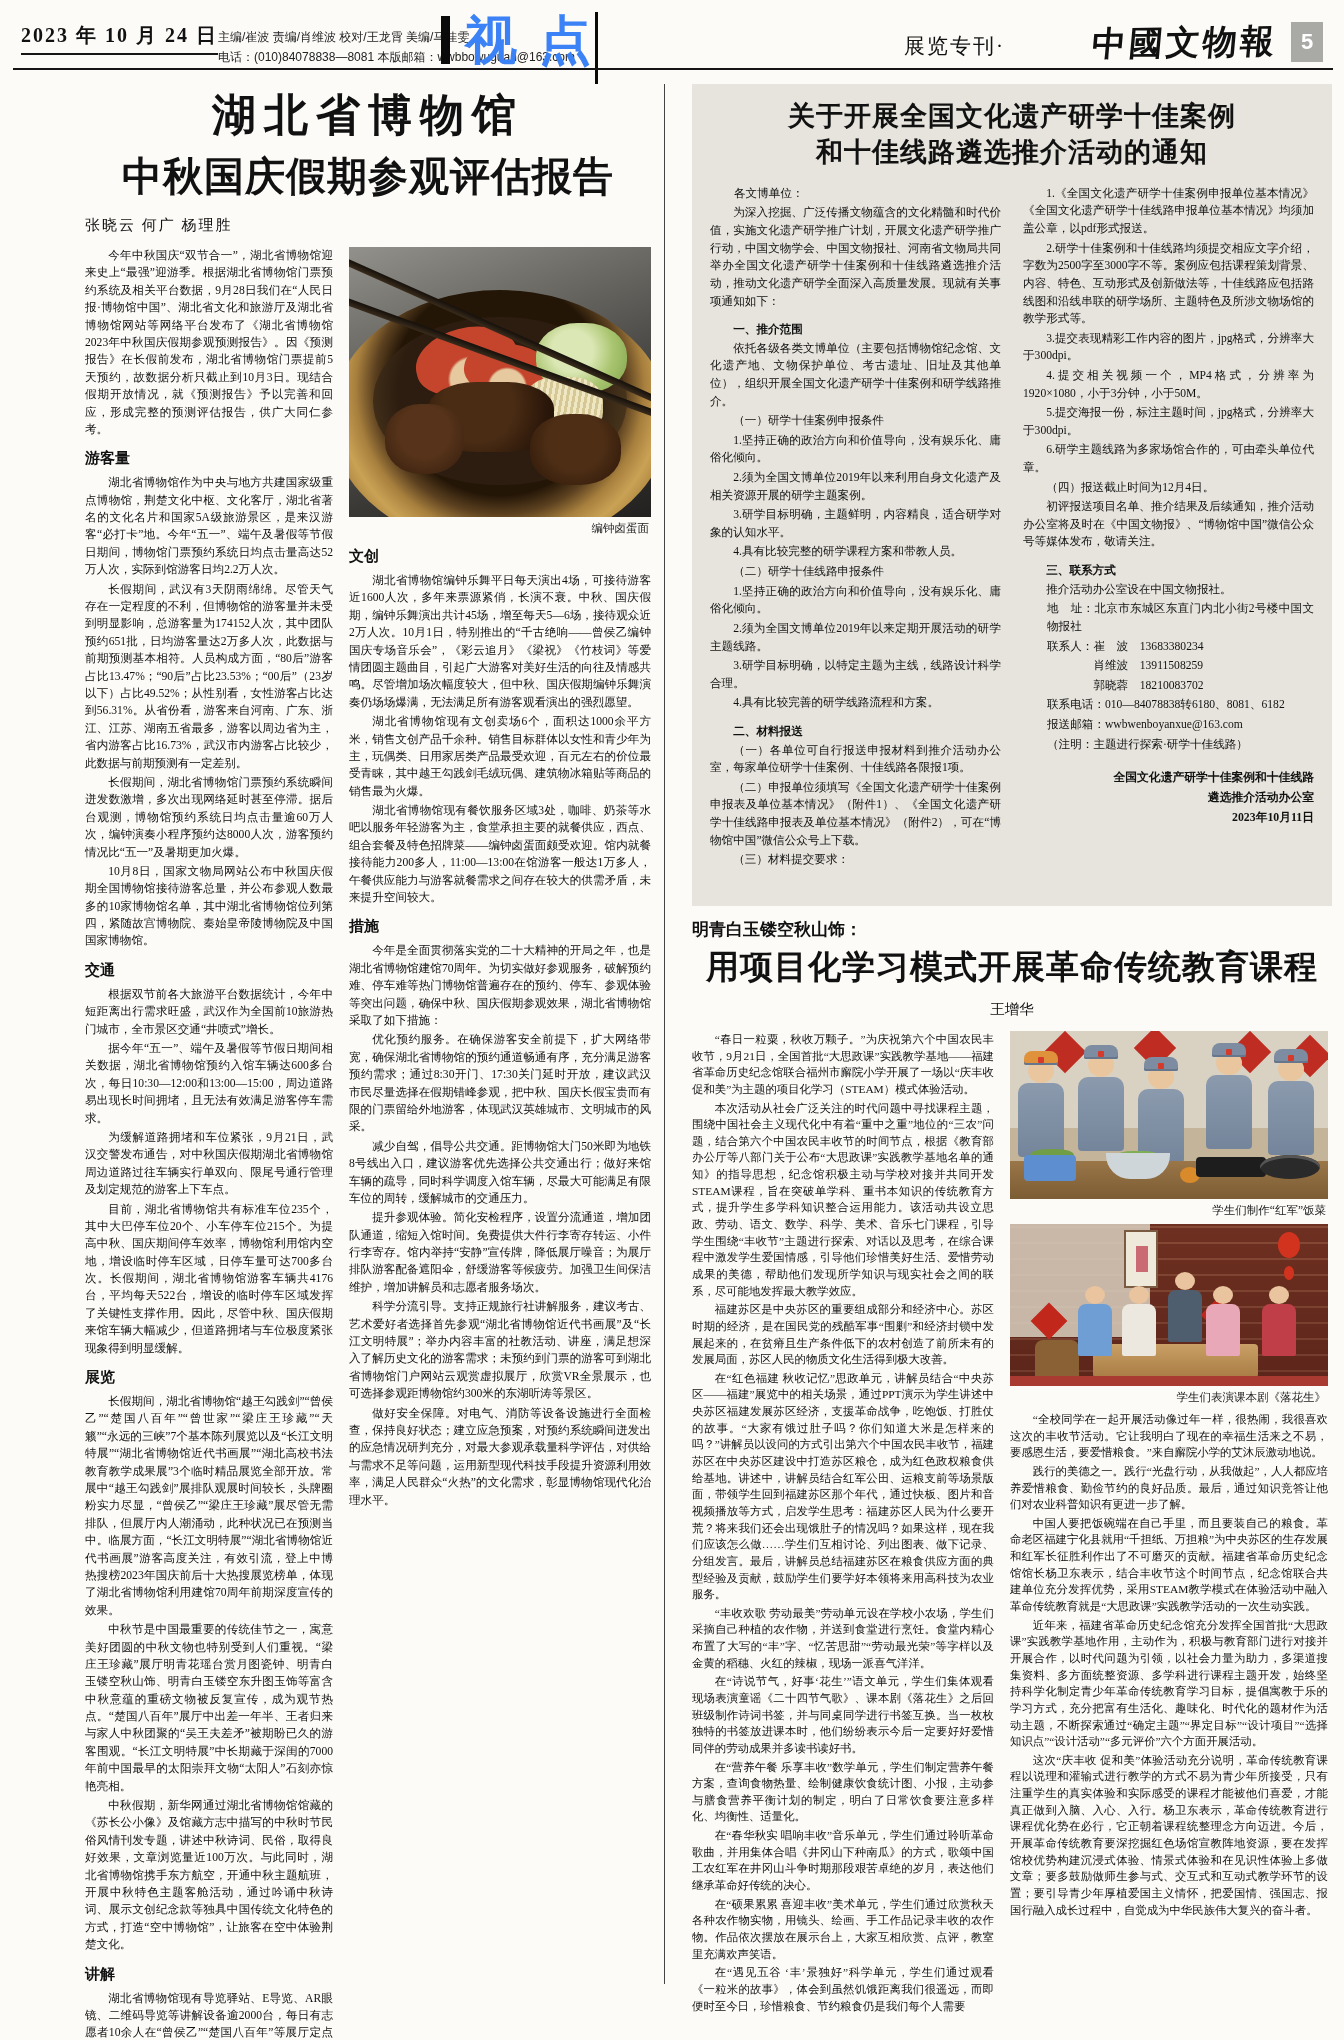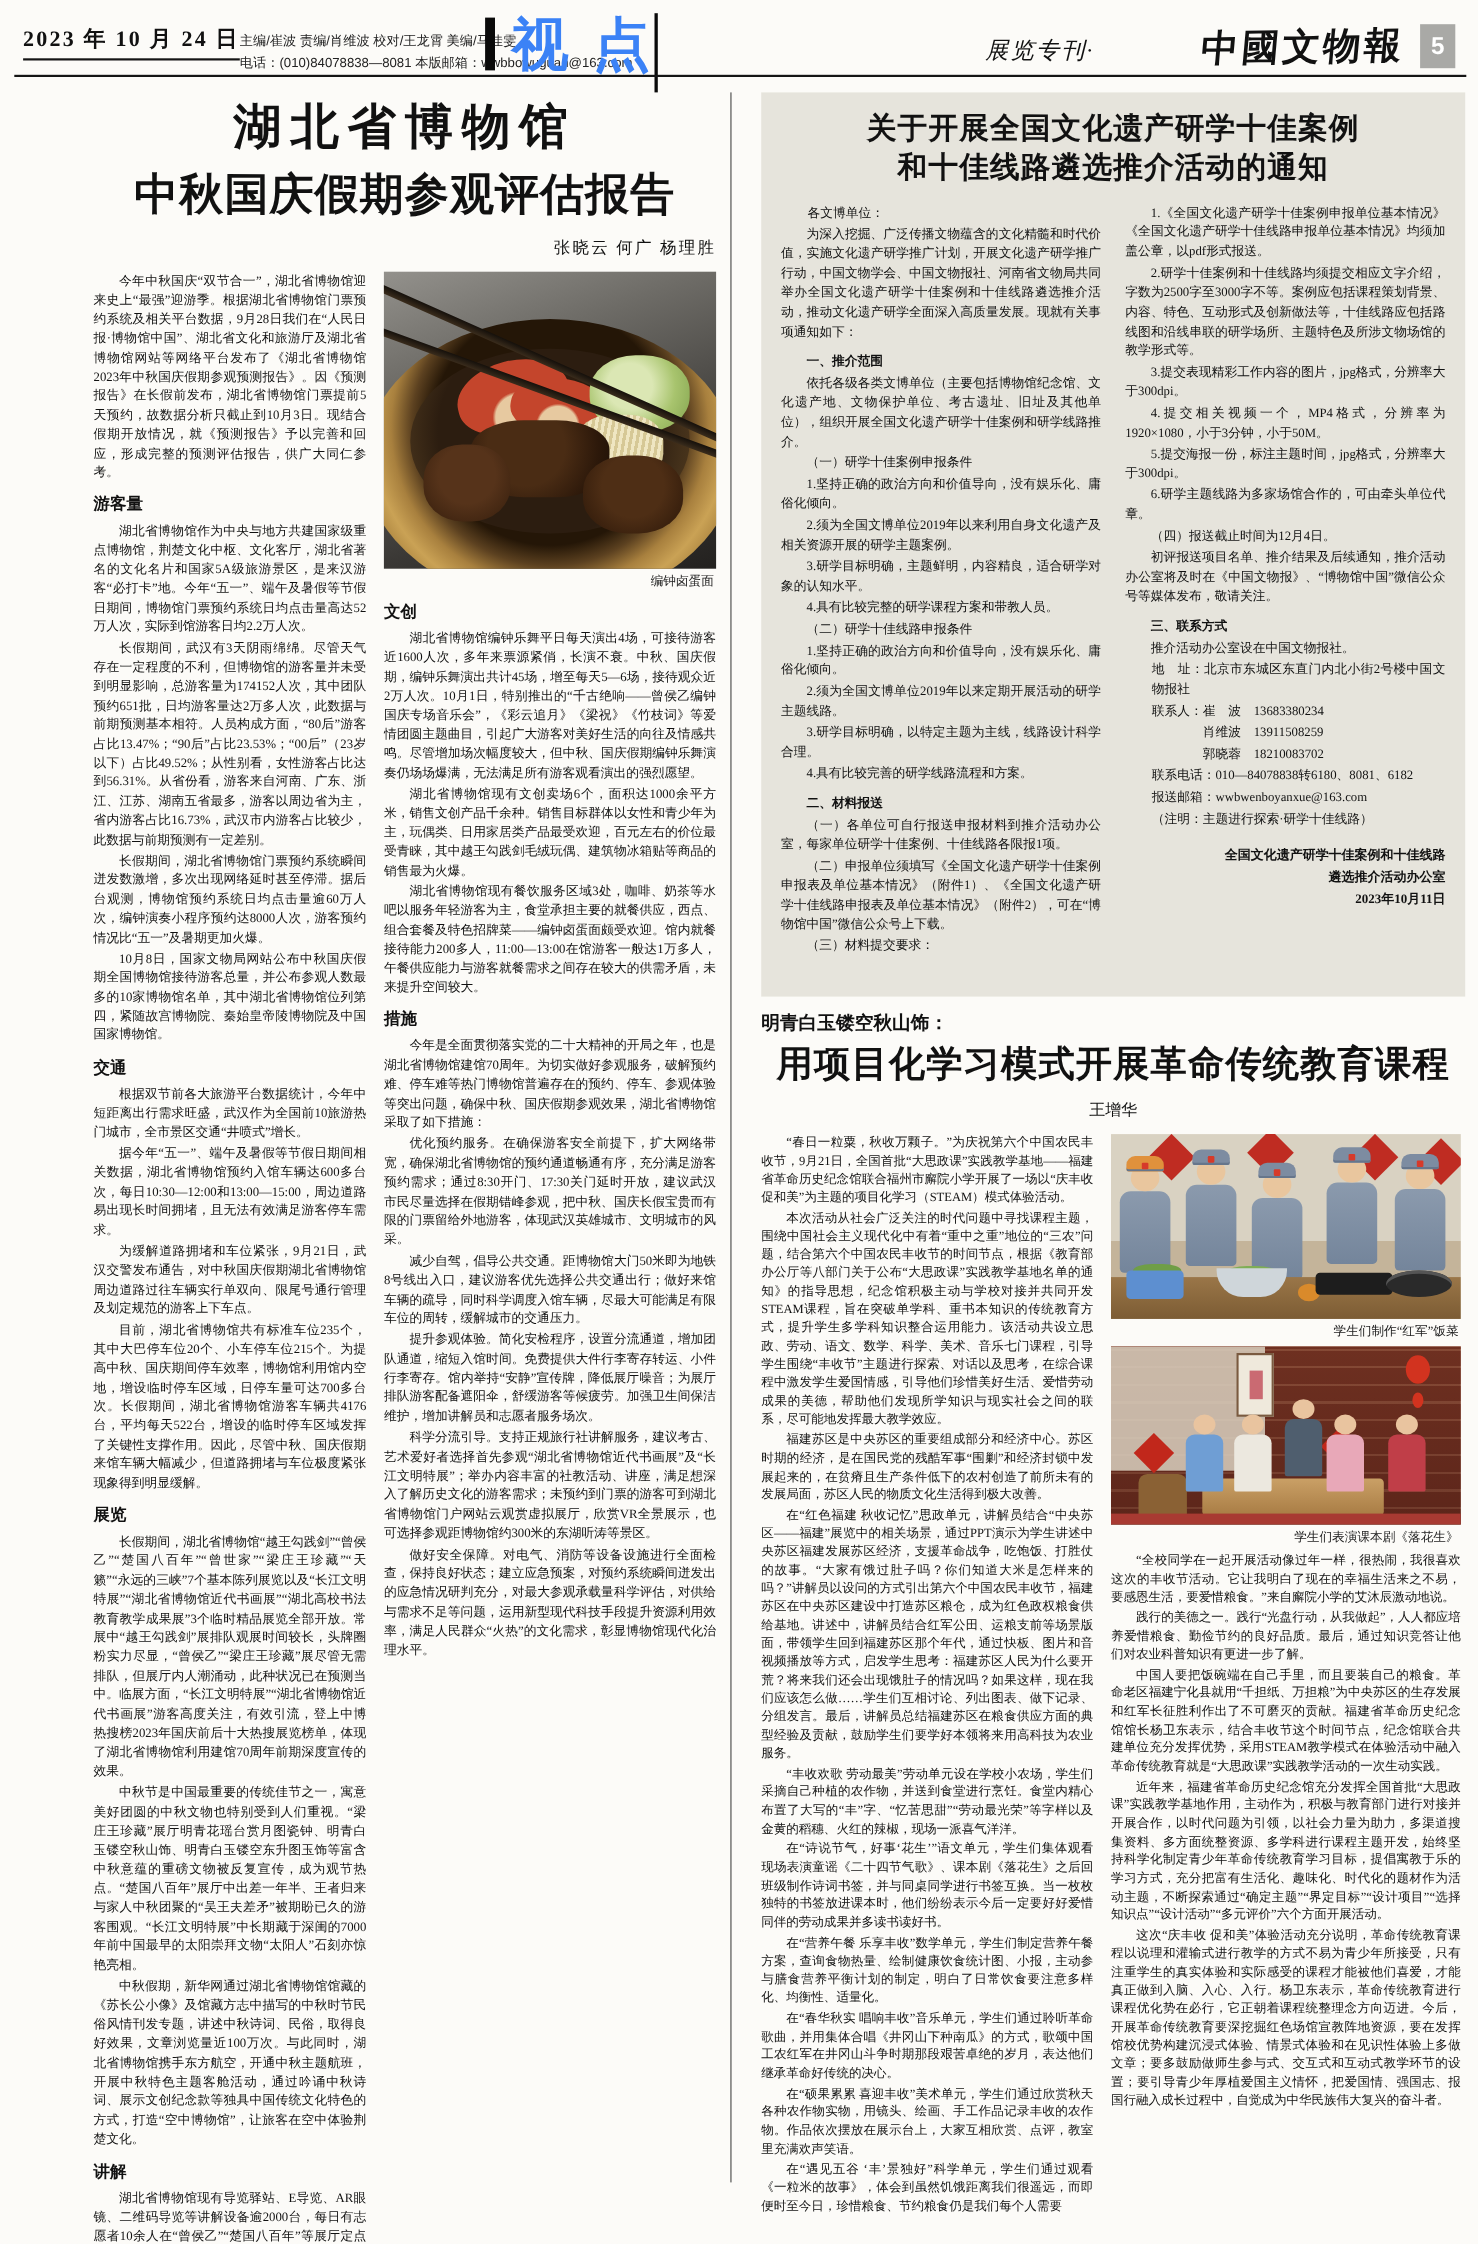--- a/index.html
+++ b/index.html
@@ -11,37 +11,37 @@
   .hdr { position:absolute; left:13px; top:10px; width:1320px; height:62px; }
   .hdr-rule { position:absolute; left:0; top:58px; width:100%; height:2px; background:#151515; }
   .date { position:absolute; left:8px; top:12px; font-size:20px; font-weight:bold; letter-spacing:2px;
           border-bottom:2px solid #151515; padding-bottom:4px; }
   .staff { position:absolute; left:205px; top:18px; font-size:12px; line-height:1.65;
            font-family:"Liberation Sans","DejaVu Sans",sans-serif; color:#222; }
   .thickbar { position:absolute; left:428px; top:6px; width:9px; height:48px; background:#0a0a0a; }
   .viewpoint { position:absolute; left:452px; top:-4px; font-size:52px; font-weight:900;
                letter-spacing:22px; color:#3b82f6; font-family:"Liberation Sans",sans-serif; }
   .vline { position:absolute; left:582px; top:2px; width:3px; height:72px; background:#0a0a0a; }
-  .edition { position:absolute; right:338px; top:22px; font-size:21px; letter-spacing:2px;font-style:italic; }
+  .edition { position:absolute; right:328px; top:22px; font-size:21px; letter-spacing:2px; }
   .masthead { position:absolute; right:56px; top:10px; font-size:34px; font-weight:900;
               transform:skew(-6deg) rotate(-1deg); letter-spacing:3px; }
   .pagenum { position:absolute; right:10px; top:12px; width:32px; height:40px; background:#a9a9a6;
              color:#fff; font-size:22px; font-weight:bold; text-align:center; line-height:40px;
              font-family:"Liberation Sans",sans-serif; }
 
   
   p.body { font-size:11.6px; line-height:1.5; text-align:justify; text-indent:2em; margin-bottom:2px; }
   h3.sec { font-size:15px; font-weight:bold; margin:11px 0 6px; font-family:"Liberation Sans",sans-serif; }
   .divider { position:absolute; left:664px; top:84px; width:1px; height:1900px; background:#444; }
 
   
   .left-art { position:absolute; left:85px; top:86px; width:566px; }
   .la-t1 { font-size:44px; font-weight:900; text-align:center; letter-spacing:8px; }
   .la-t2 { font-size:40px; font-weight:900; text-align:center; letter-spacing:1px; margin-top:4px; }
-  .la-by { font-size:15px; text-align:right; margin-top:12px; letter-spacing:2px; }
+  .la-by { font-size:15px; text-align:left; margin-top:12px; letter-spacing:2px; }
   .la-cols { display:flex; gap:16px; margin-top:12px; }
   .la-c1 { width:248px; }
   .la-c2 { width:302px; }
 
   .noodle-photo { position:relative; width:302px; height:270px; overflow:hidden;
      background:linear-gradient(160deg,#93918c 0%,#6e6c67 28%,#3a3835 70%,#23211f 100%); }
   .bowl { position:absolute; left:-6%; top:16%; width:112%; height:96%; border-radius:50%;
      background:radial-gradient(circle at 50% 38%, #241607 0 46%, #5c4120 54%, #a8803e 62%, #caa255 70%, #8a6428 86%, #5a3d14 100%); }
   .broth { position:absolute; left:8%; top:26%; width:84%; height:62%; border-radius:50%;
      background:radial-gradient(circle at 48% 45%, #2c1d10 0 60%, #43301a 78%, #5c4120 100%); }

